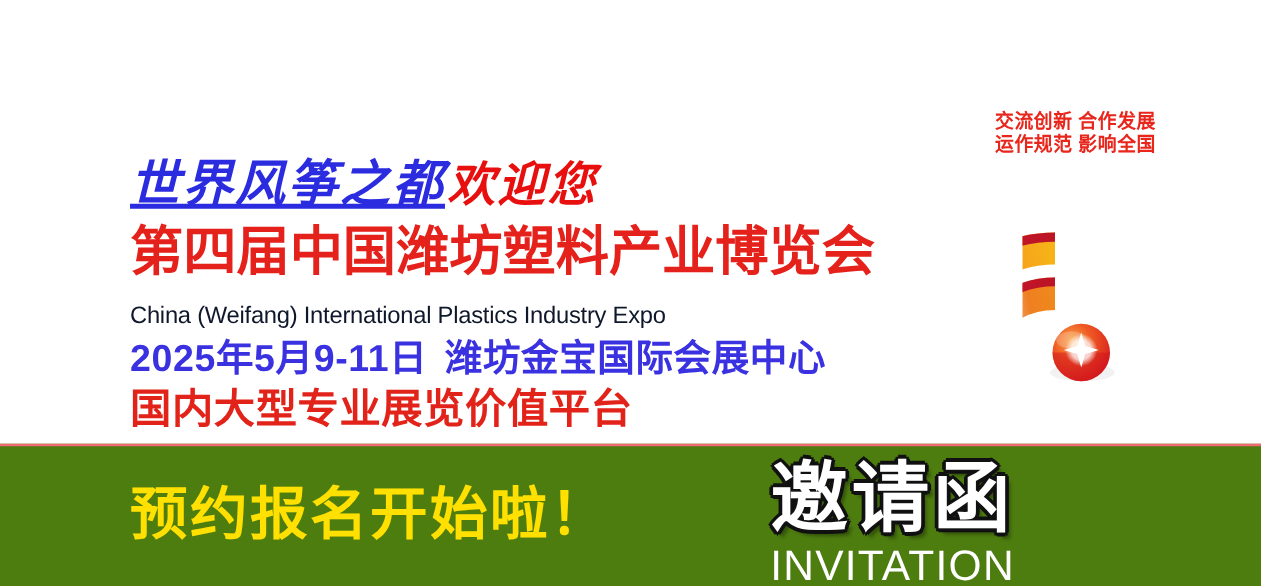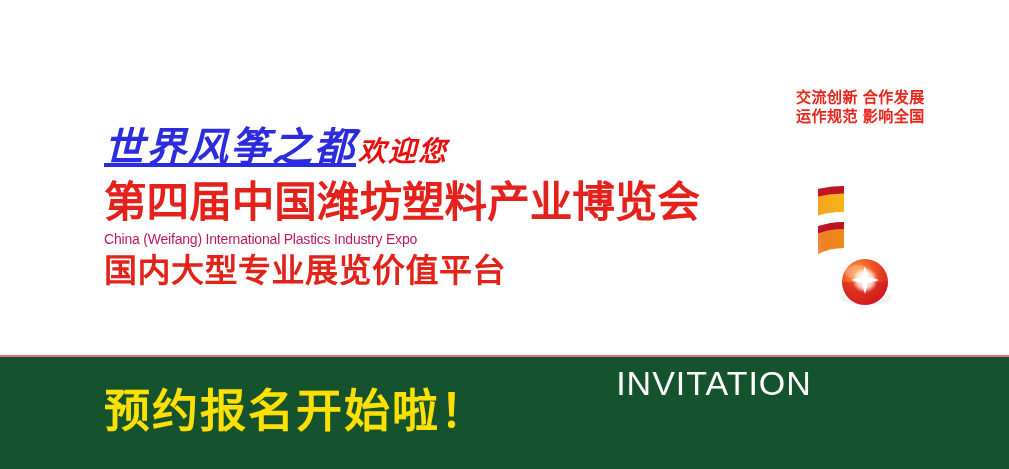--- a/index.html
+++ b/index.html
@@ -54,44 +54,44 @@
     white-space: nowrap;
     font-family: "Liberation Serif", "DejaVu Serif", serif;
     font-size: 40px;
     font-weight: 700;
     font-style: italic;
     letter-spacing: 2px;
   }
   .welcome-city { color: #2b2be0; text-decoration: underline; }
   .welcome-greet {
     color: #e8100f;
-    font-size: 28px;
+    font-size: 38px;
     margin-left: 2px;
   }
 
   .main-title {
     margin-top: 2px;
     height: 48px;
     line-height: 48px;
     white-space: nowrap;
     color: #e5211c;
     font-size: 43px;
     font-weight: 700;
     letter-spacing: 0px;
     transform: scaleX(0.99);
     transform-origin: left center;
   }
 
   .en-subtitle {
-    margin-top: 1px;
+    margin-top: 15px;
     height: 24px;
     line-height: 24px;
     white-space: nowrap;
-    color: #be185d;
-    font-size: 14px;
+    color: #0f172a;
+    font-size: 19px;
     font-weight: 400;
     letter-spacing: -0.2px;
   }
 
   .date-venue {
     margin-top: 4px;
     height: 38px;
     line-height: 38px;
     white-space: nowrap;
     color: #3a31e0;
@@ -121,21 +121,21 @@
   }
   .logo-mark svg { display: block; width: 176px; height: 150px; }
 
   
   .red-band {
     position: absolute;
     left: 0;
     top: 355px;
     width: 1009px;
     height: 114px;
-    background: #14532d;
+    background: #4d7c0f;
   }
   .red-band-topedge {
     position: absolute;
     left: 0;
     top: 0;
     width: 1009px;
     height: 2px;
     background: #f06a72;
   }
 
@@ -201,20 +201,23 @@
   <div class="headline-block">
 
     <div class="welcome-line">
       <span class="welcome-city">世界风筝之都</span><span class="welcome-greet">欢迎您</span>
     </div>
 
     <div class="main-title">第四届中国潍坊塑料产业博览会</div>
 
     <div class="en-subtitle">China (Weifang) International Plastics Industry Expo</div>
 
+    <div class="date-venue">
+      <span>2025年5月9-11日</span><span class="venue">潍坊金宝国际会展中心</span>
+    </div>
 
     <div class="tagline">国内大型专业展览价值平台</div>
   </div>
 
   <div class="logo-mark">
     <svg viewBox="0 0 176 150" xmlns="http://www.w3.org/2000/svg" aria-hidden="true">
       <defs>
         <linearGradient id="gOuter" x1="0" y1="0" x2="1" y2="0.45">
           <stop offset="0%" stop-color="#fbe7d8"></stop>
           <stop offset="28%" stop-color="#f3b38a"></stop>
@@ -268,17 +271,18 @@
       </g>
     </svg>
   </div>
 
   <div class="red-band">
     <div class="red-band-topedge"></div>
 
     <div class="cta-text">预约报名开始啦！</div>
 
     <div class="invitation-group">
+      <span class="invitation-cn">邀请函</span>
       <span class="invitation-en">INVITATION</span>
     </div>
   </div>
 
 </div>
 
 </body></html>

